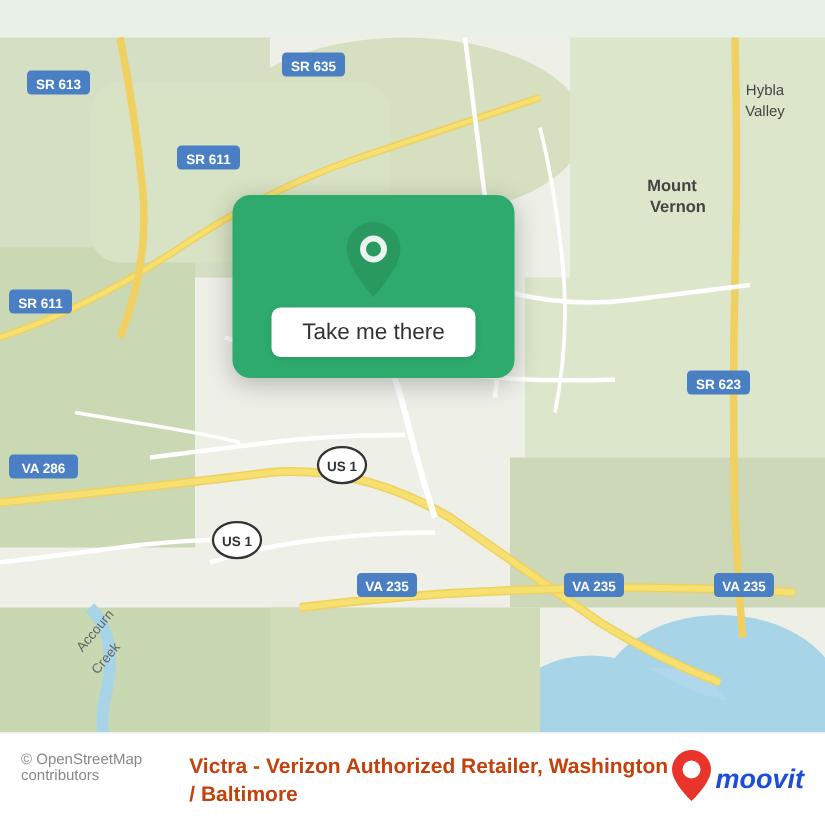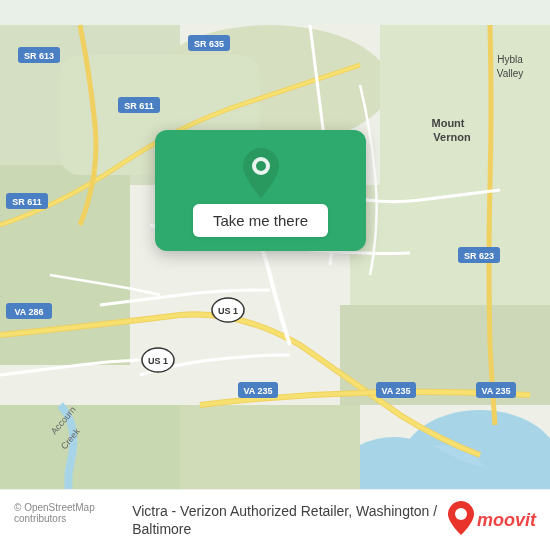--- a/index.html
+++ b/index.html
@@ -11,21 +11,21 @@
       position: relative;
       background: #e8f0e8;
       overflow: hidden;
     }
 
     
     .popup-card {
       position: absolute;
       top: 130px;
       left: 155px;
-      width: 211px;
+      width: 188px;
       background: #2eaa6e;
       border-radius: 12px;
       display: flex;
       flex-direction: column;
       align-items: center;
       padding: 16px 20px 14px;
       box-shadow: 0 4px 16px rgba(0,0,0,0.25);
       z-index: 10;
     }
 
@@ -62,37 +62,37 @@
       gap: 2px;
     }
 
     .copyright-text {
       font-size: 10px;
       color: #888;
     }
 
     .location-title {
       font-size: 14px;
-      color: #404040;
-      font-weight: 400;
+      color: #c2410c;
+      font-weight: 700;
       line-height: 1.3;
     }
 
     
     .moovit-logo {
       display: flex;
       align-items: center;
       gap: 2px;
       flex-shrink: 0;
     }
 
     .moovit-text {
       font-size: 18px;
       font-weight: bold;
-      color: #ef4444;
+      color: #1d4ed8;
       font-style: italic;
     }
 
     
     .map-svg {
       position: absolute;
       inset: 0;
       width: 100%;
       height: 100%;
     }

